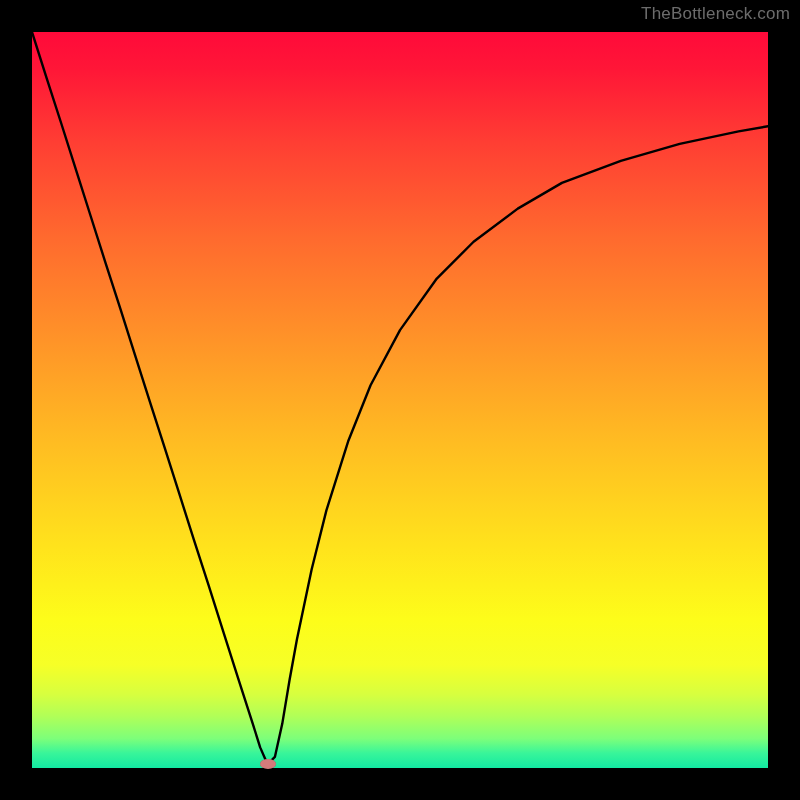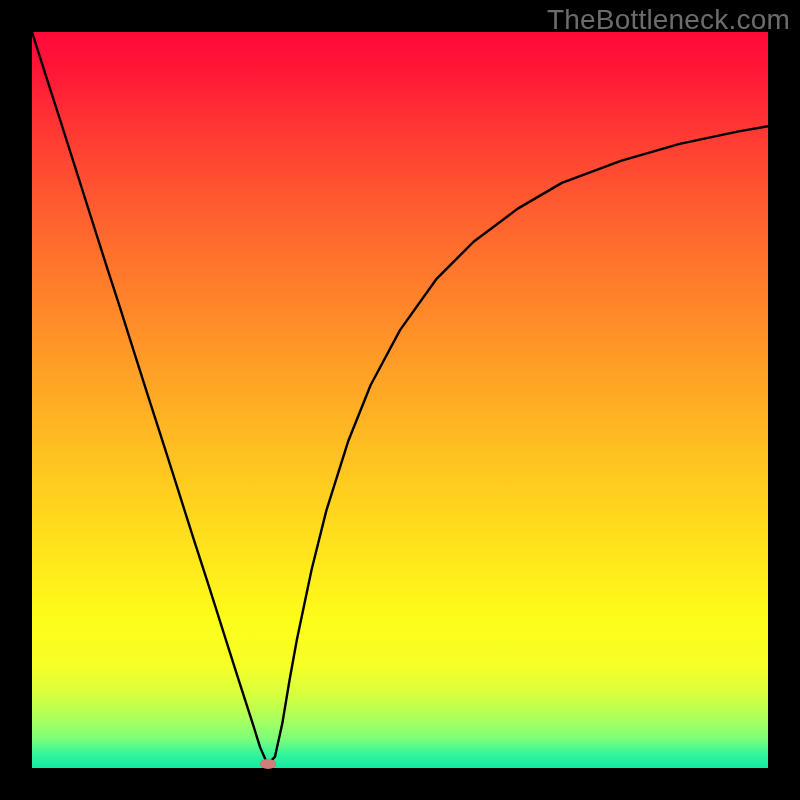--- a/index.html
+++ b/index.html
@@ -56,21 +56,21 @@
     border-radius: 50% / 50%;
     background: #d47b7b;
     transform: translate(-50%, -50%);
     filter: drop-shadow(0 0 0.5px rgba(0,0,0,0.4));
   }
   .attribution {
     position: absolute;
     top: 4px;
     right: 10px;
     color: #6c6c6c;
-    font-size: 28px;
+    font-size: 17px;
     letter-spacing: 0.2px;
     font-weight: 500;
   }
 </style>
 </head>
 <body>
 
 <div class="frame">
   <div class="attribution">TheBottleneck.com</div>
   <div class="plot">

